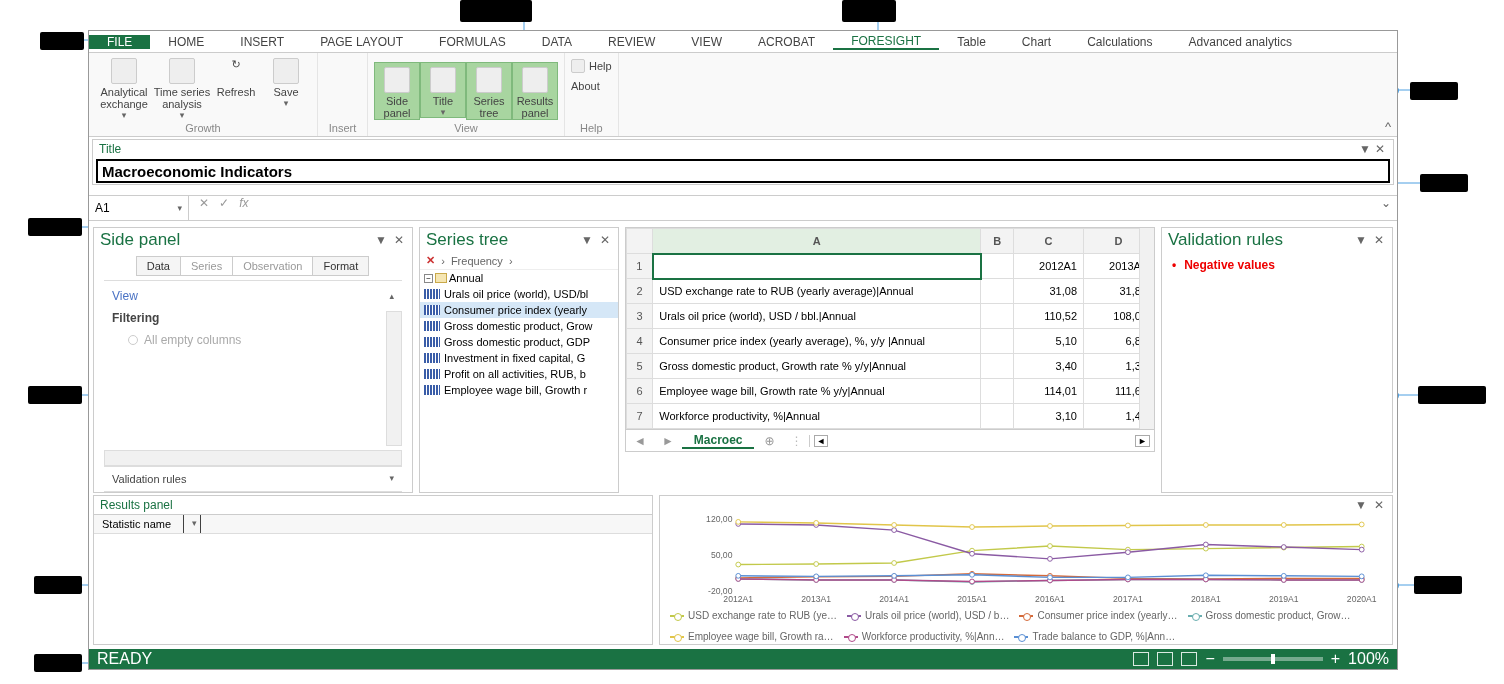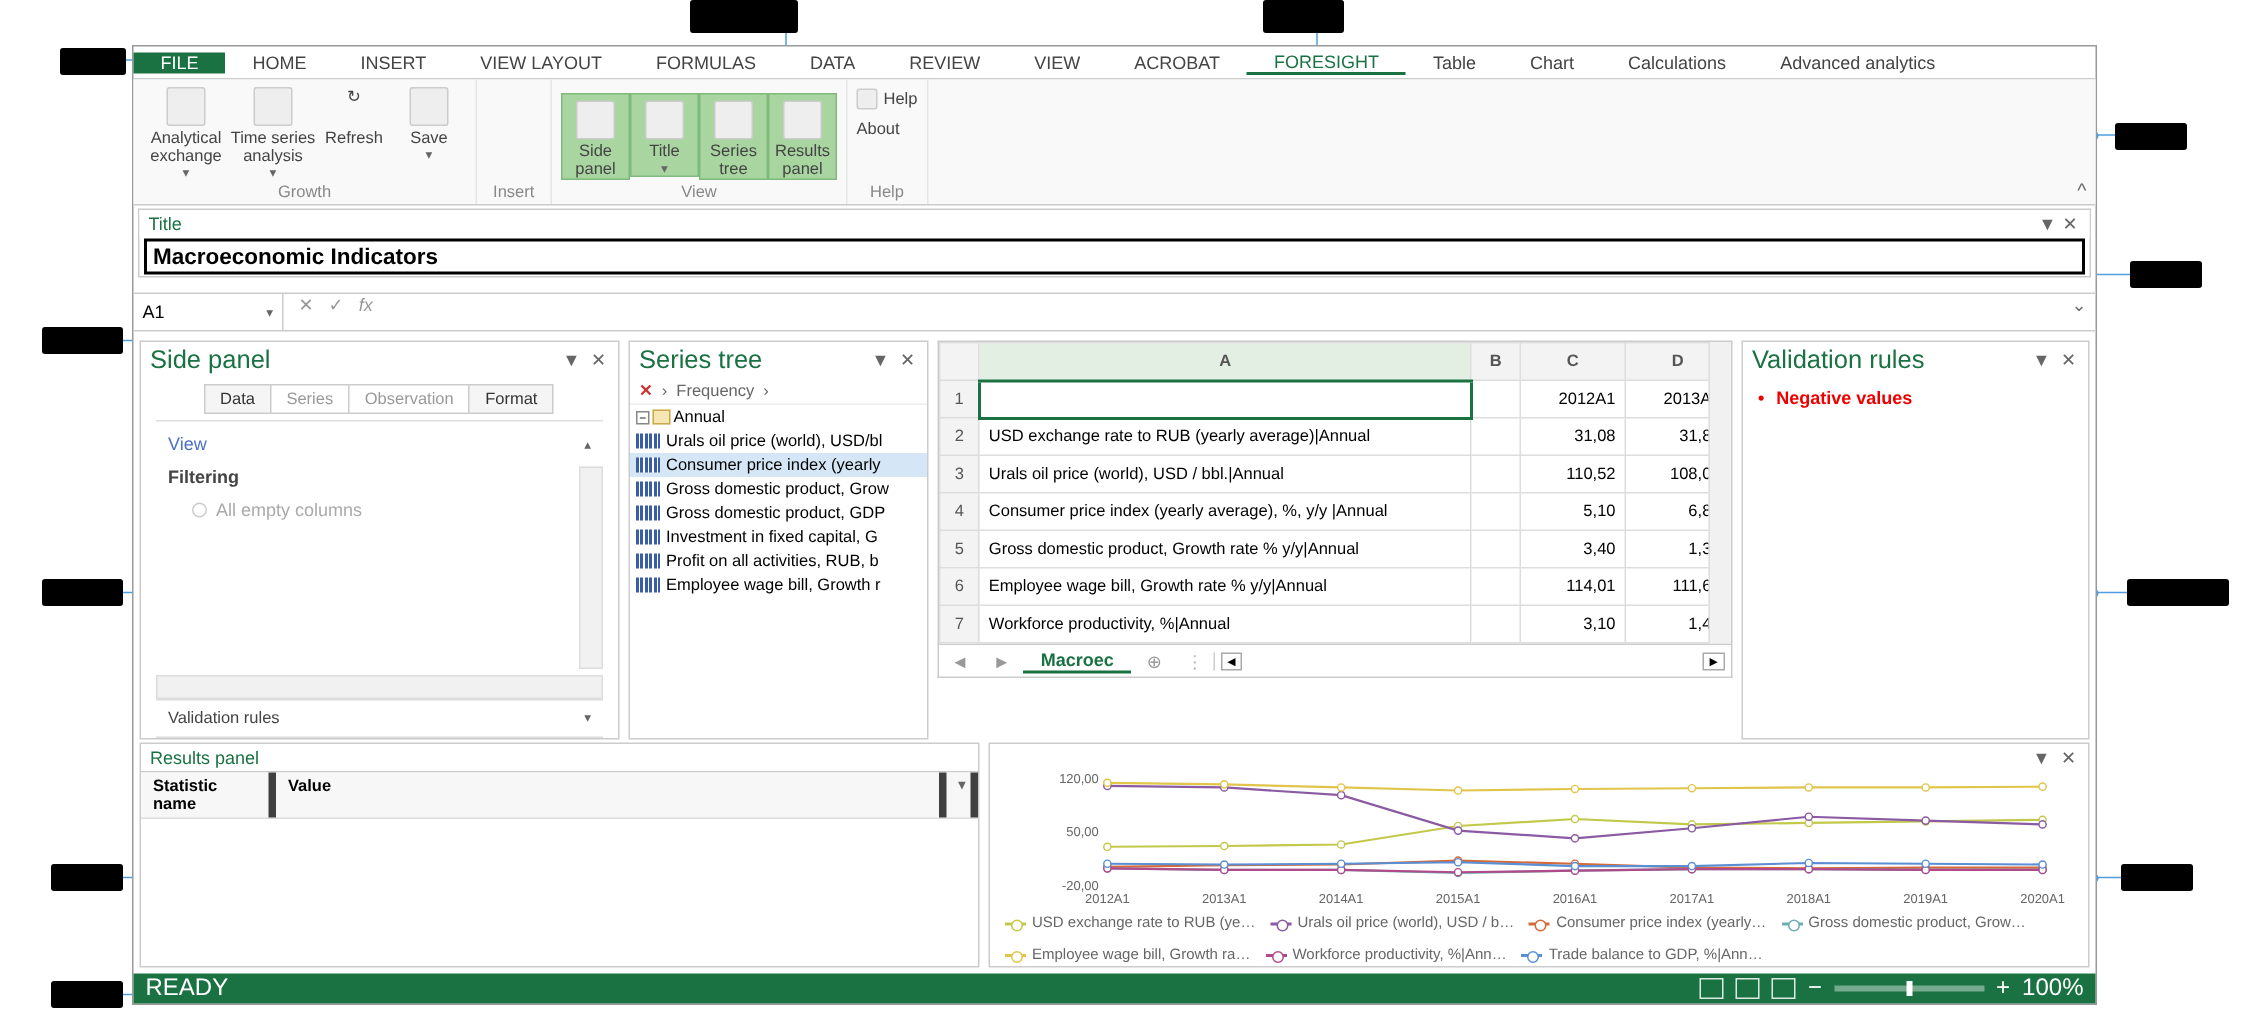--- a/index.html
+++ b/index.html
@@ -96,21 +96,21 @@
 .validation { width: 232px; }
 .val-body { flex: 1; padding: 6px 10px; font-size: 12px; }
 .val-item { color: #e00; font-weight: bold; display: flex; align-items: center; gap: 8px; cursor: pointer; }
 .val-item::before { content: "•"; }
 
 
 .results-row { display: flex; gap: 6px; padding: 0 4px 4px 4px; height: 154px; }
 .results-stats { width: 560px; border: 1px solid #ccc; display: flex; flex-direction: column; }
 .rs-head { font-size: 12px; color: #1a7243; padding: 2px 6px; border-bottom: 1px solid #ccc; display:flex; justify-content: space-between;}
 .rs-headers { display: flex; font-size: 11px; background: #f7f7f7; border-bottom: 1px solid #ddd; }
-.rs-headers div { padding: 3px 8px; border-right: 5px solid #404040; font-weight: bold; }
+.rs-headers div { padding: 3px 8px; border-right: 1px solid #404040; }
 .chart-pane { flex: 1; border: 1px solid #ccc; display: flex; flex-direction: column; position: relative; }
 .chart-pane-head { display: flex; justify-content: flex-end; padding: 2px 6px; font-size: 12px; color: #666; gap: 3px;}
 .chart-svg { flex: 1; }
 .legend { display: flex; flex-wrap: wrap; font-size: 10px; color: #666; padding: 2px 10px; gap: 10px; }
 .legend span { display: flex; align-items: center; gap: 4px; white-space: nowrap;}
 .legend .sw { width: 14px; height: 6px; display: inline-block; position: relative; }
 .legend .sw::before { content:""; position:absolute; left:0; right:0; top:2px; height:2px; background: currentColor; }
 .legend .sw::after { content:""; position:absolute; left:4px; top:0; width:6px; height:6px; border:1px solid currentColor; border-radius:50%; background:#fff; }
 
 
@@ -161,21 +161,21 @@
 <div class="dot" style="left:1389px; top:180px;"></div>
 <div class="dot" style="left:1392px; top:392px;"></div>
 <div class="dot" style="left:1392px; top:582px;"></div>
 
 <div class="window">
 
   <div class="tabs">
     <div class="tab file">FILE</div>
     <div class="tab">HOME</div>
     <div class="tab">INSERT</div>
-    <div class="tab">VIEW LAYOUT</div>
+    <div class="tab">PAGE LAYOUT</div>
     <div class="tab">FORMULAS</div>
     <div class="tab">DATA</div>
     <div class="tab">REVIEW</div>
     <div class="tab">VIEW</div>
     <div class="tab">ACROBAT</div>
     <div class="tab active">FORESIGHT</div>
     <div class="tab">Table</div>
     <div class="tab">Chart</div>
     <div class="tab">Calculations</div>
     <div class="tab">Advanced analytics</div>
@@ -448,21 +448,20 @@
     </div>
   </div>
 
   <div class="results-row">
     <div class="results-stats">
       <div class="rs-head">
           <span>Results panel</span>
         </div>
       <div class="rs-headers">
         <div style="width:90px;">Statistic name</div>
-        <div style="flex:1;">Value</div>
         <div style="width:16px;text-align:center;" class="chev">▾</div>
       </div>
       <div style="flex:1;background:#fff;"></div>
     </div>
     <div class="chart-pane">
       <div class="chart-pane-head">
           <span class="pane-ctrl">▼</span>
           <span class="pane-ctrl">✕</span>
         </div>
       <svg class="chart-svg" id="chart-svg" viewBox="0 0 720 98">

